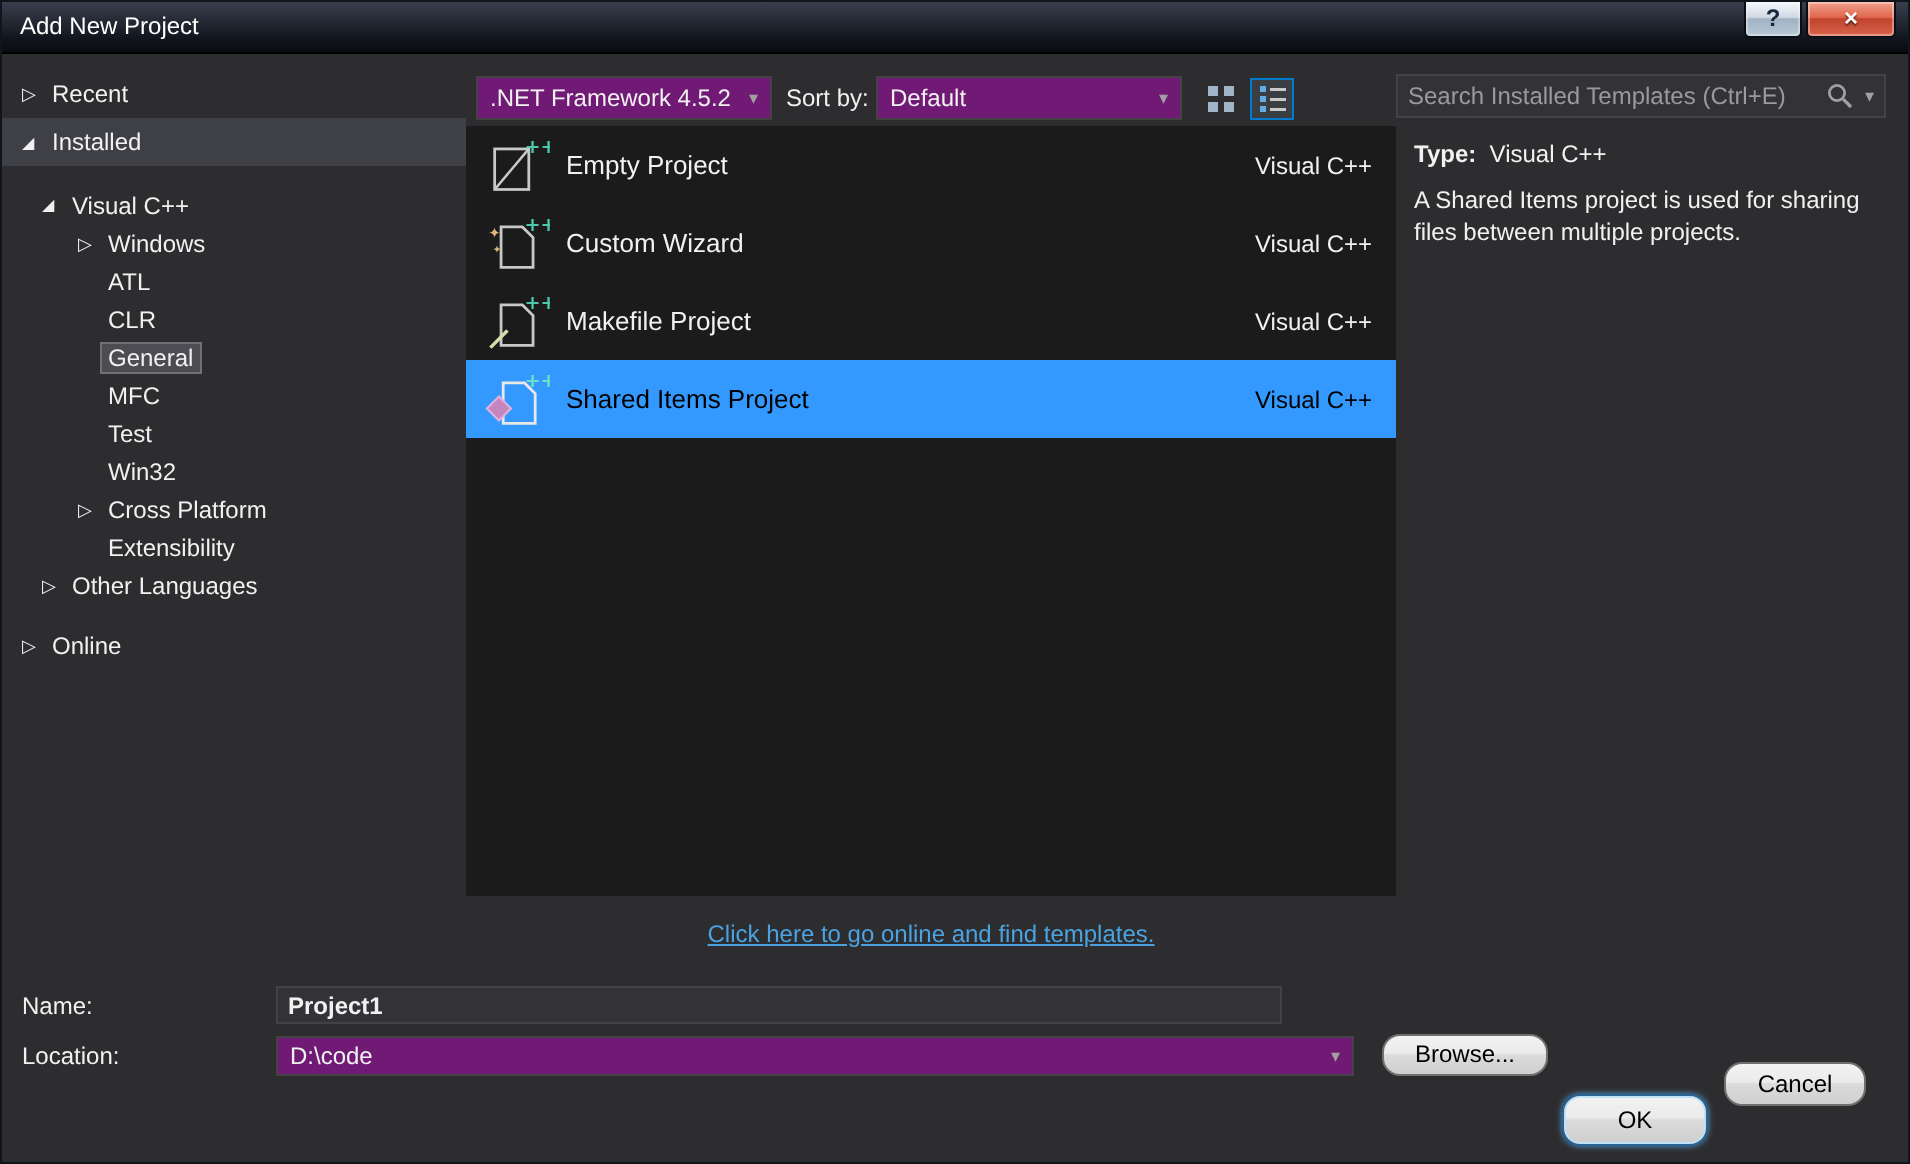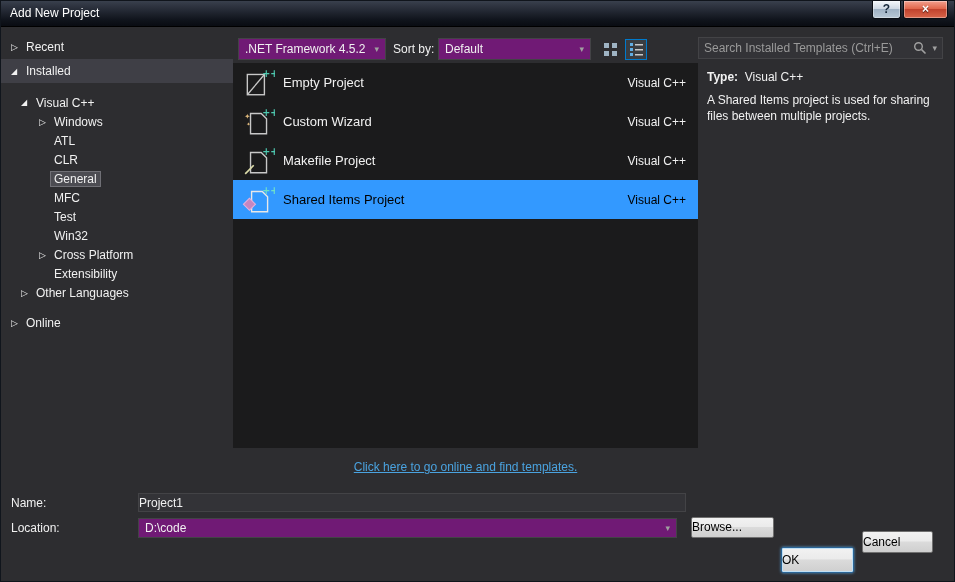--- a/index.html
+++ b/index.html
@@ -83,28 +83,28 @@
   
   .online-link {
     position:absolute; left:232px; top:459px; width:465px; text-align:center;
     color:#4aa3e0; text-decoration:underline; font-size:12px;
   }
   
   .form-label { position:absolute; font-size:12px; color:#f1f1f1; }
   .name-label { left:10px; top:495px; }
   .loc-label { left:10px; top:520px; }
   .name-input {
-    position:absolute; left:137px; top:492px; width:548px; height:19px;
+    position:absolute; left:137px; top:492px; width:503px; height:19px;
     background:#333337; border:1px solid #434346; color:#f1f1f1;
-    font-family:"Liberation Sans", sans-serif; font-size:12px; padding:0 0; outline:none;
+    font-family:"Liberation Sans", sans-serif; font-size:12px; padding:0 5px; outline:none;font-weight:bold;
   }
   .loc-combo { left:137px; top:517px; width:539px; height:20px; }
   .win-btn {
-    position:absolute; font-size:12px; color:#000; text-align:left;
-    border:1px solid #707070; border-radius:2px;
+    position:absolute; font-size:12px; color:#000; text-align:center;
+    border:1px solid #707070; border-radius:9px;
     background:linear-gradient(180deg,#f2f2f2 0%,#ebebeb 45%,#dbdbdb 50%,#cfcfcf 100%);
     font-family:"Liberation Sans", sans-serif;
   }
   .browse-btn { left:690px; top:516px; width:83px; height:21px; line-height:19px; }
   .ok-btn { left:780px; top:546px; width:73px; height:26px; line-height:20px;
     border-color:#2a6496; box-shadow:0 0 3px rgba(90,170,230,.9), inset 0 0 0 1px #bfe0f5; }
   .cancel-btn { left:861px; top:530px; width:71px; height:22px; line-height:20px; }
 </style>
 </head>
 <body>

